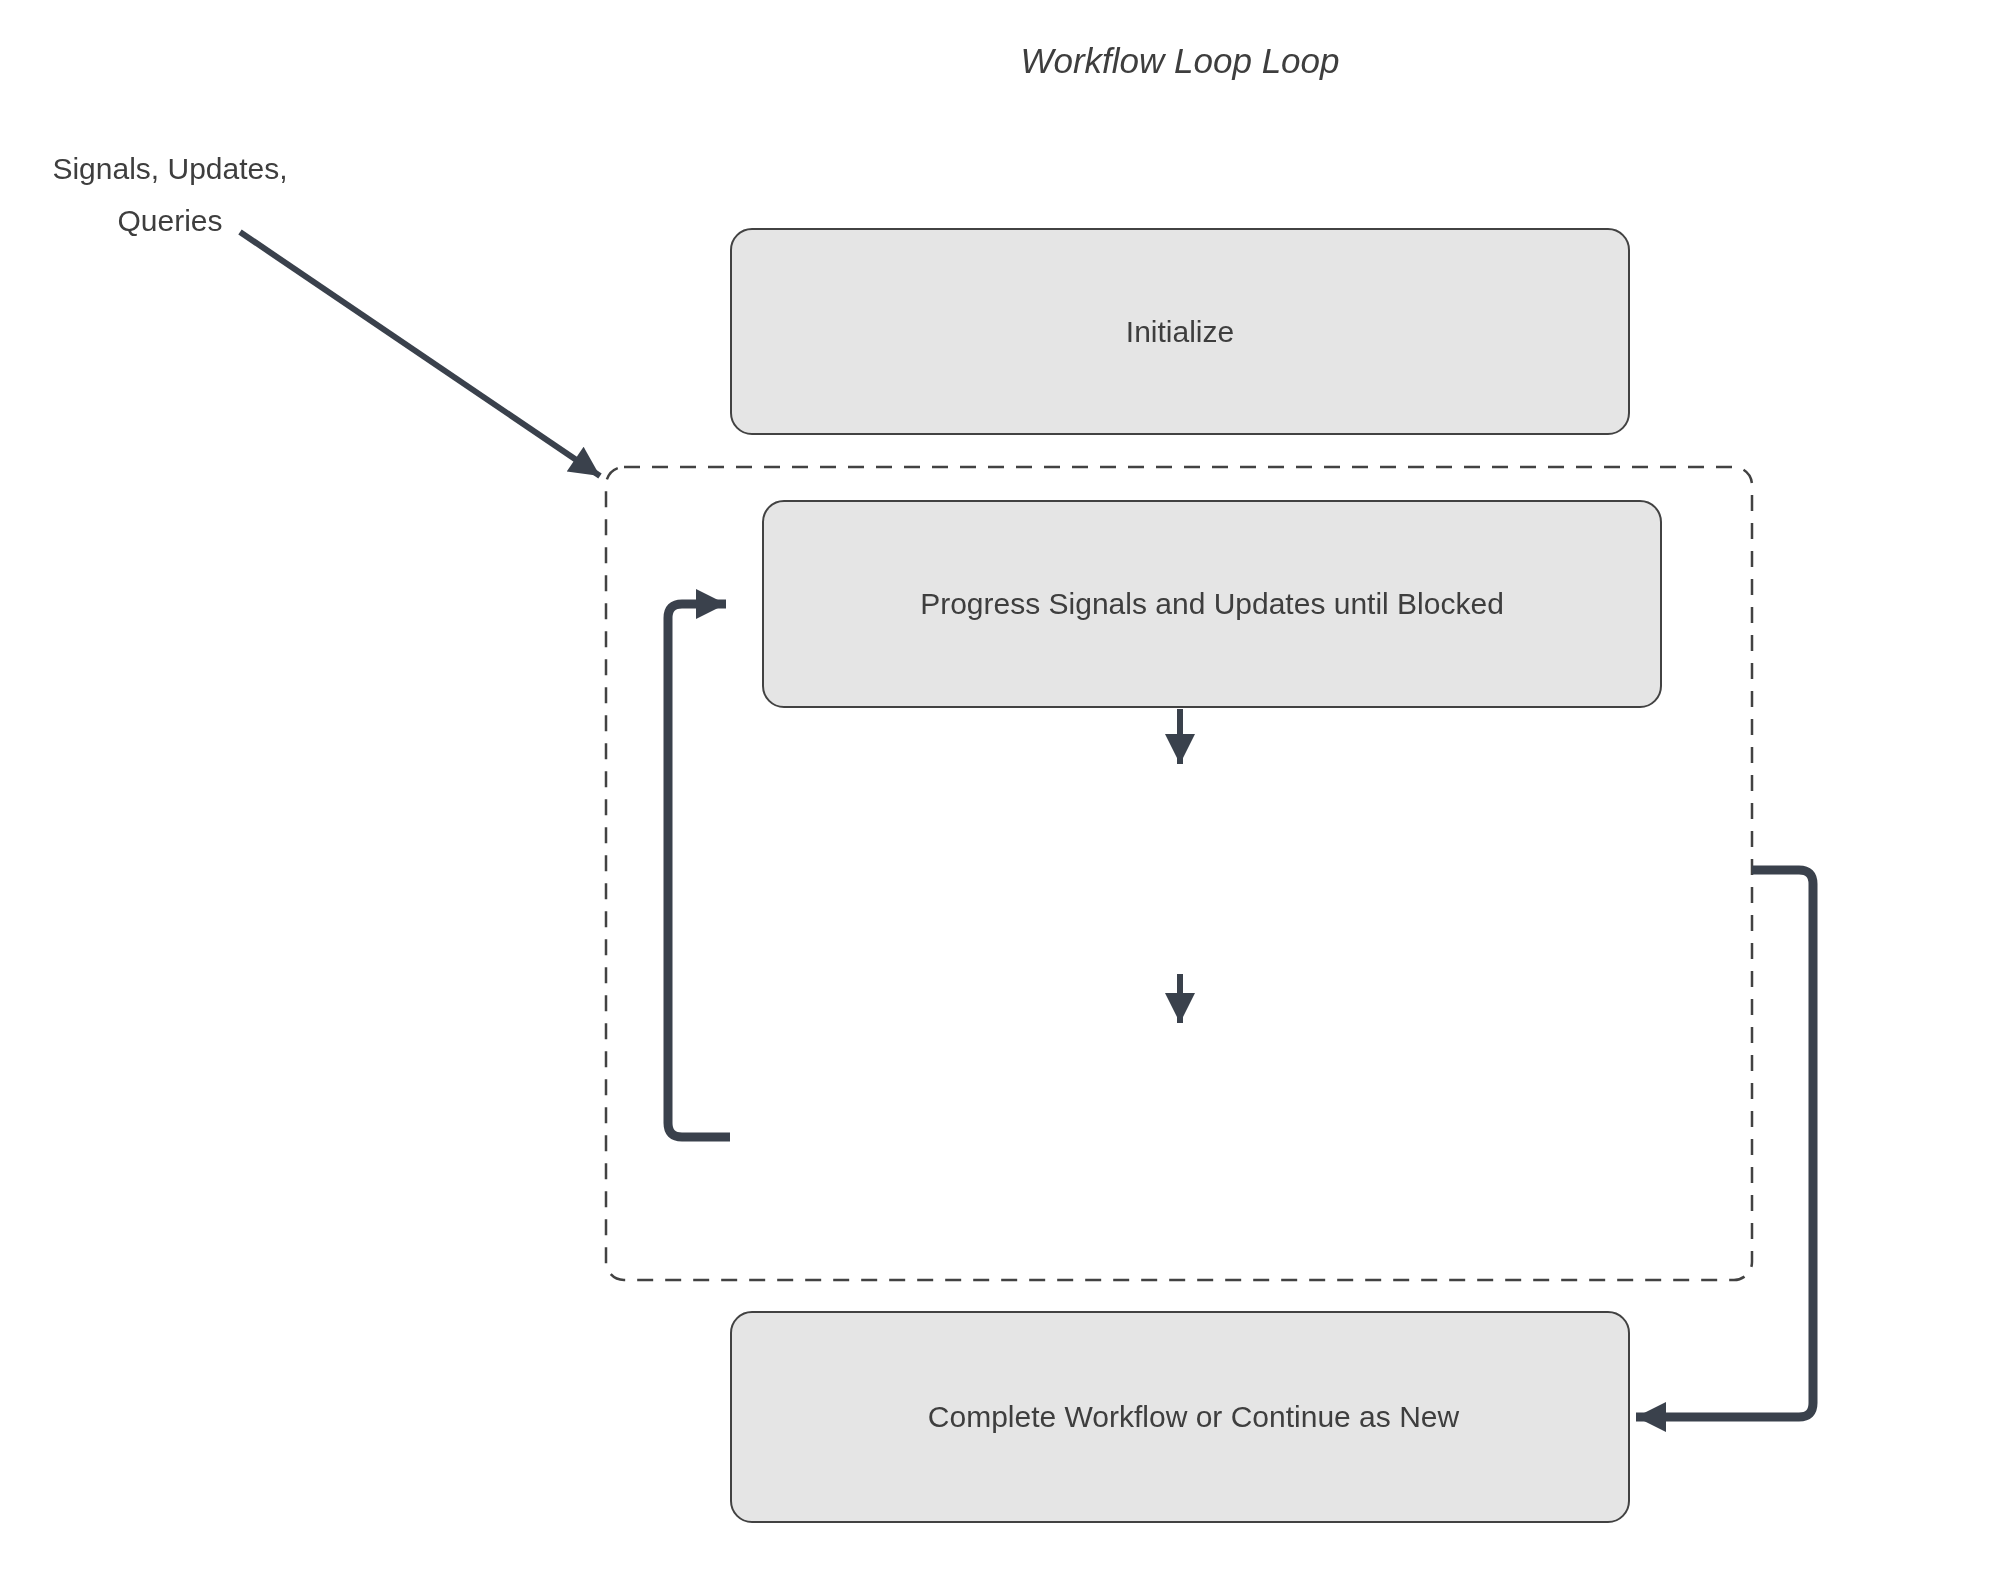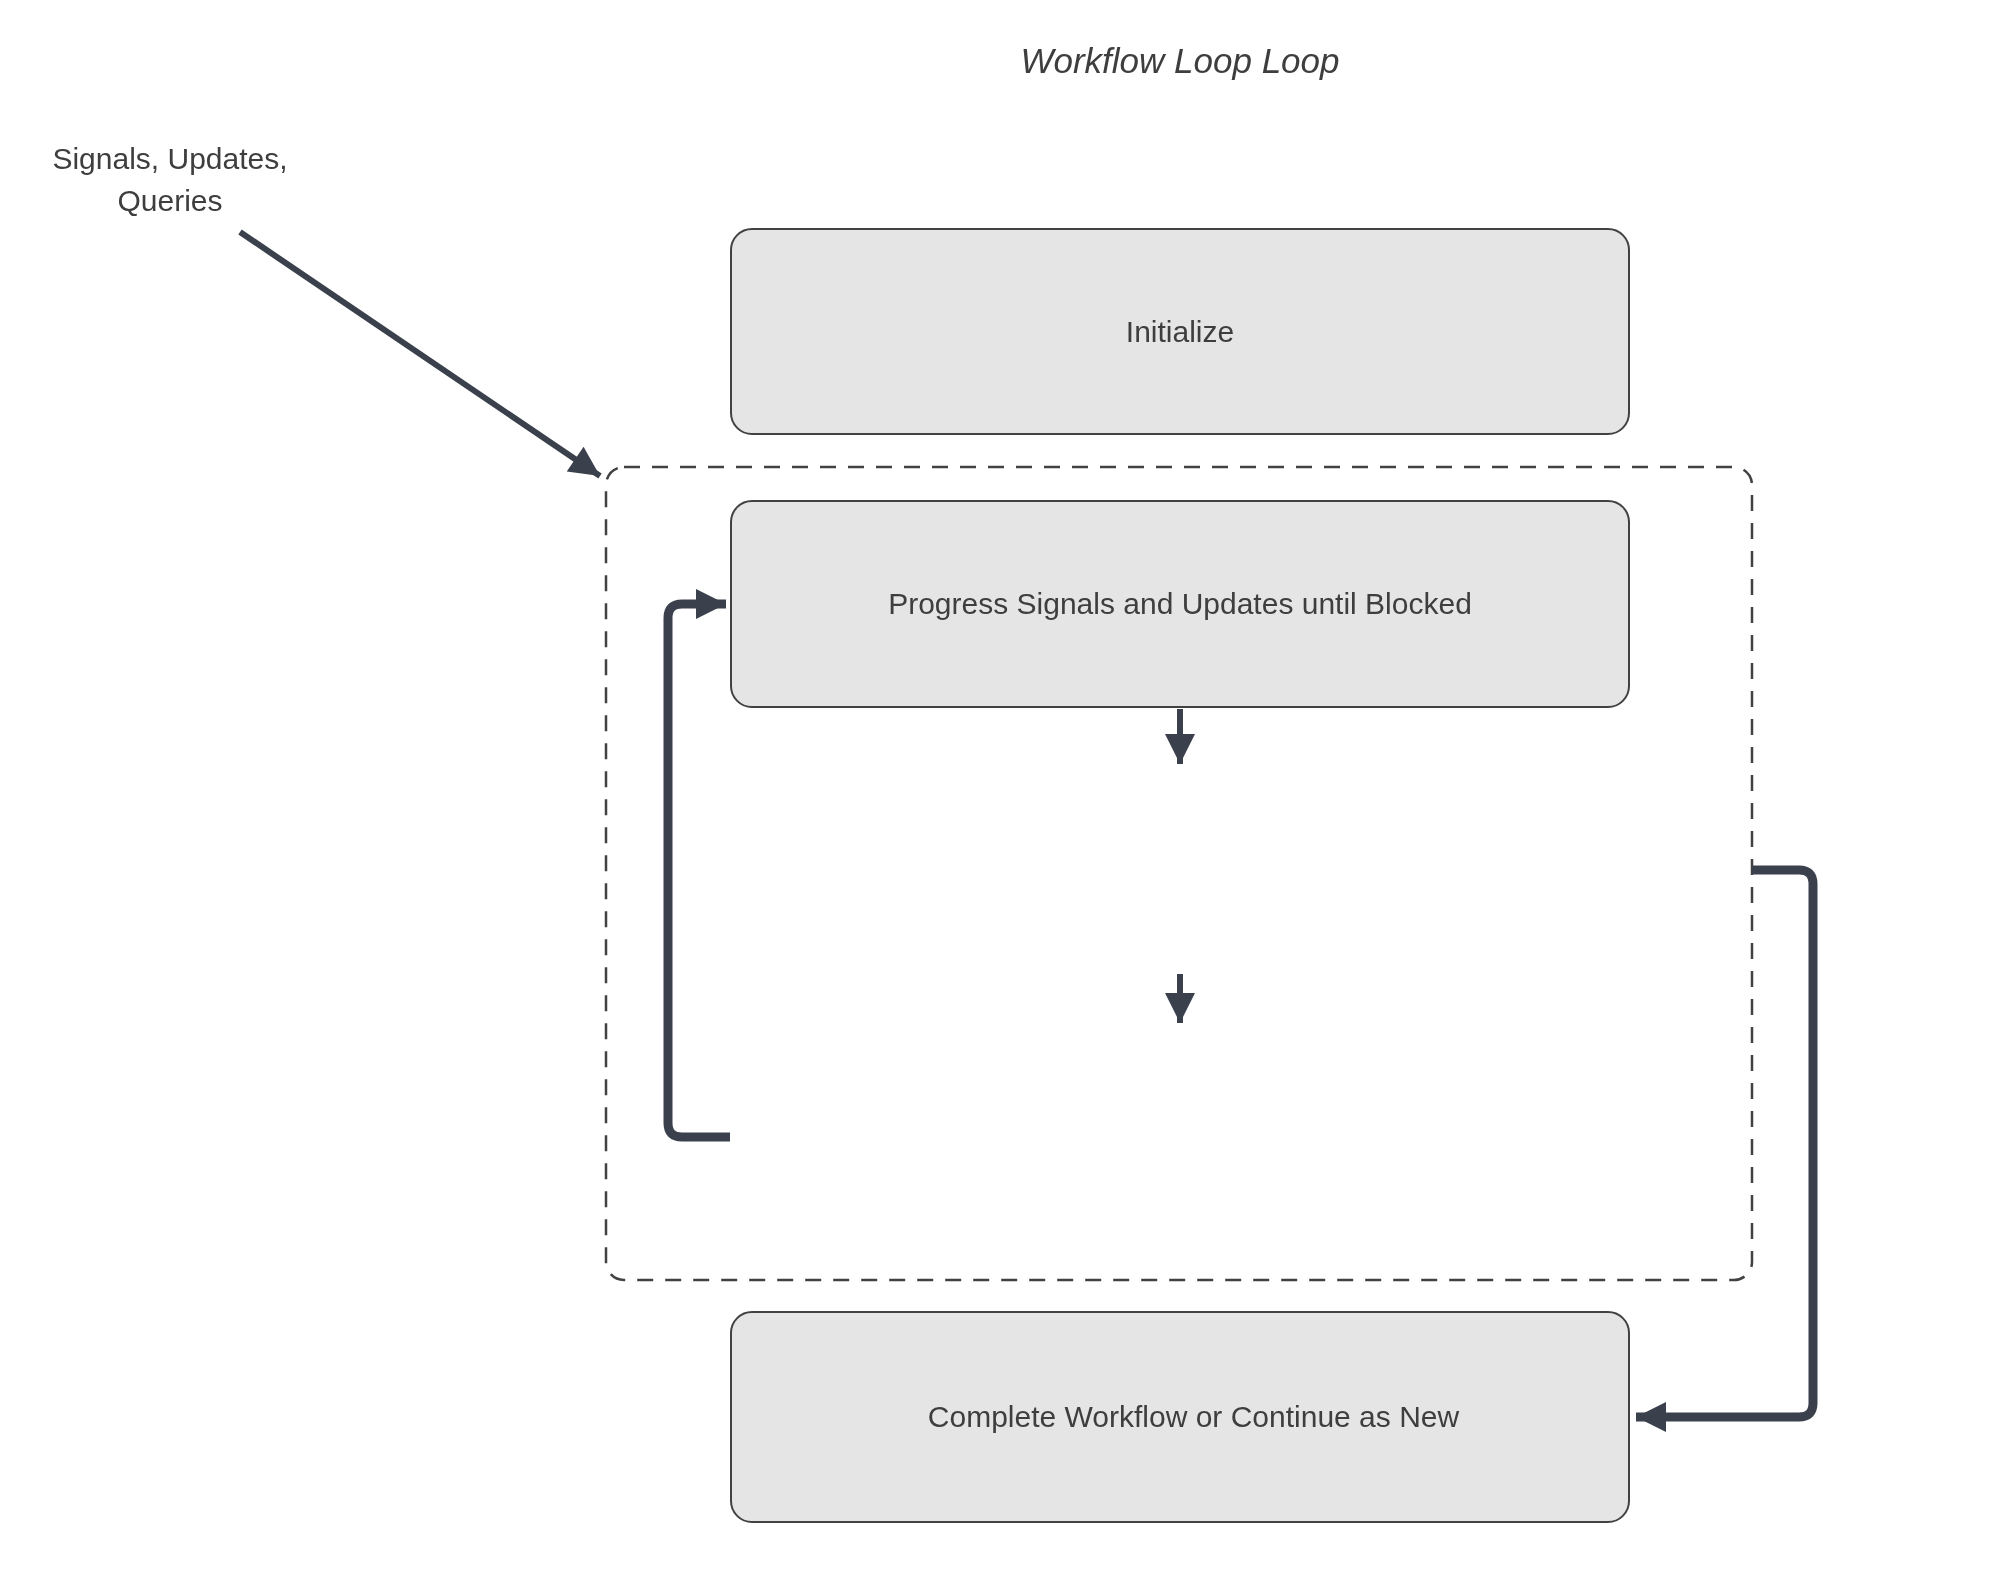--- a/index.html
+++ b/index.html
@@ -29,38 +29,38 @@
   .ext-label {
     position: absolute;
     left: 20px;
     top: 138px;
     width: 300px;
     text-align: center;
     font-size: 30px;
     color: #3e3e3e;
     line-height: 42px;
   }
-  .ext-label span { display: block; }
+  .ext-label span { display: block; margin-top: 10px; }
   .node {
     position: absolute;
     left: 730px;
     width: 900px;
     border: 2px solid #424242;
     border-radius: 22px;
     background: #e5e5e5;
     display: flex;
     align-items: center;
     justify-content: center;
     text-align: center;
     font-size: 30px;
     color: #3e3e3e;
     box-sizing: border-box;
   }
   .node-initialize        { top: 228px;  height: 207px; }
-  .node-progress-signals  { top: 500px;  height: 208px; }
+  .node-progress-signals  { top: 500px;  height: 208px; margin-left: 32px; }
   .node-progress-workflow { top: 767px;  height: 206px; }
   .node-execute-queries   { top: 1026px; height: 223px; }
   .node-complete          { top: 1311px; height: 212px; padding-left: 27px; }
   .edges-layer {
     position: absolute;
     left: 0;
     top: 0;
     width: 2006px;
     height: 1576px;
     pointer-events: none;

